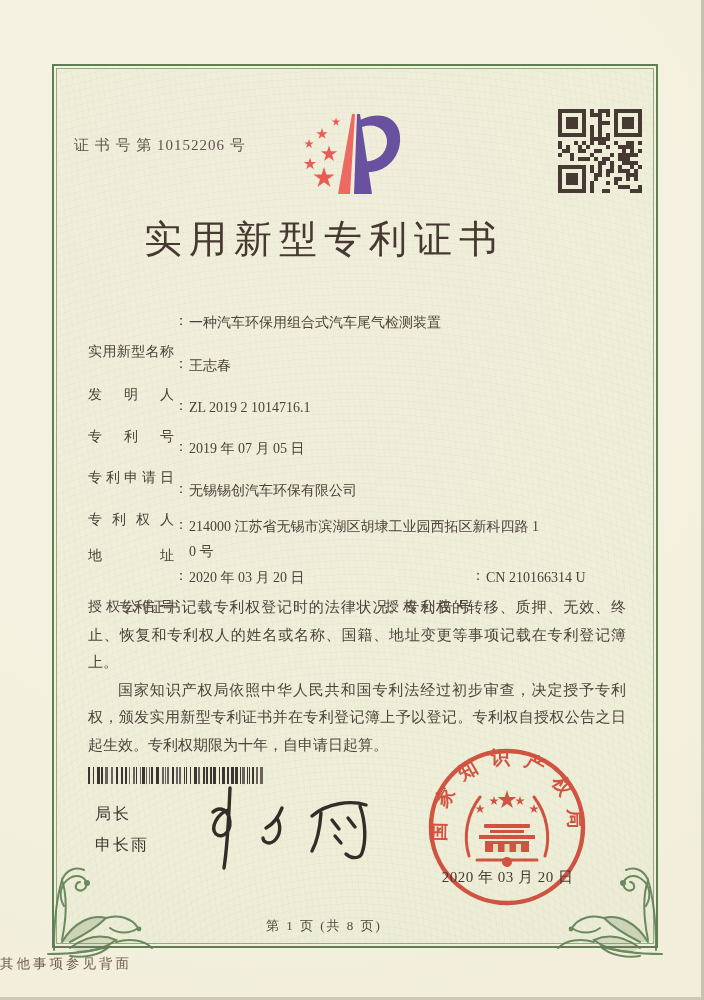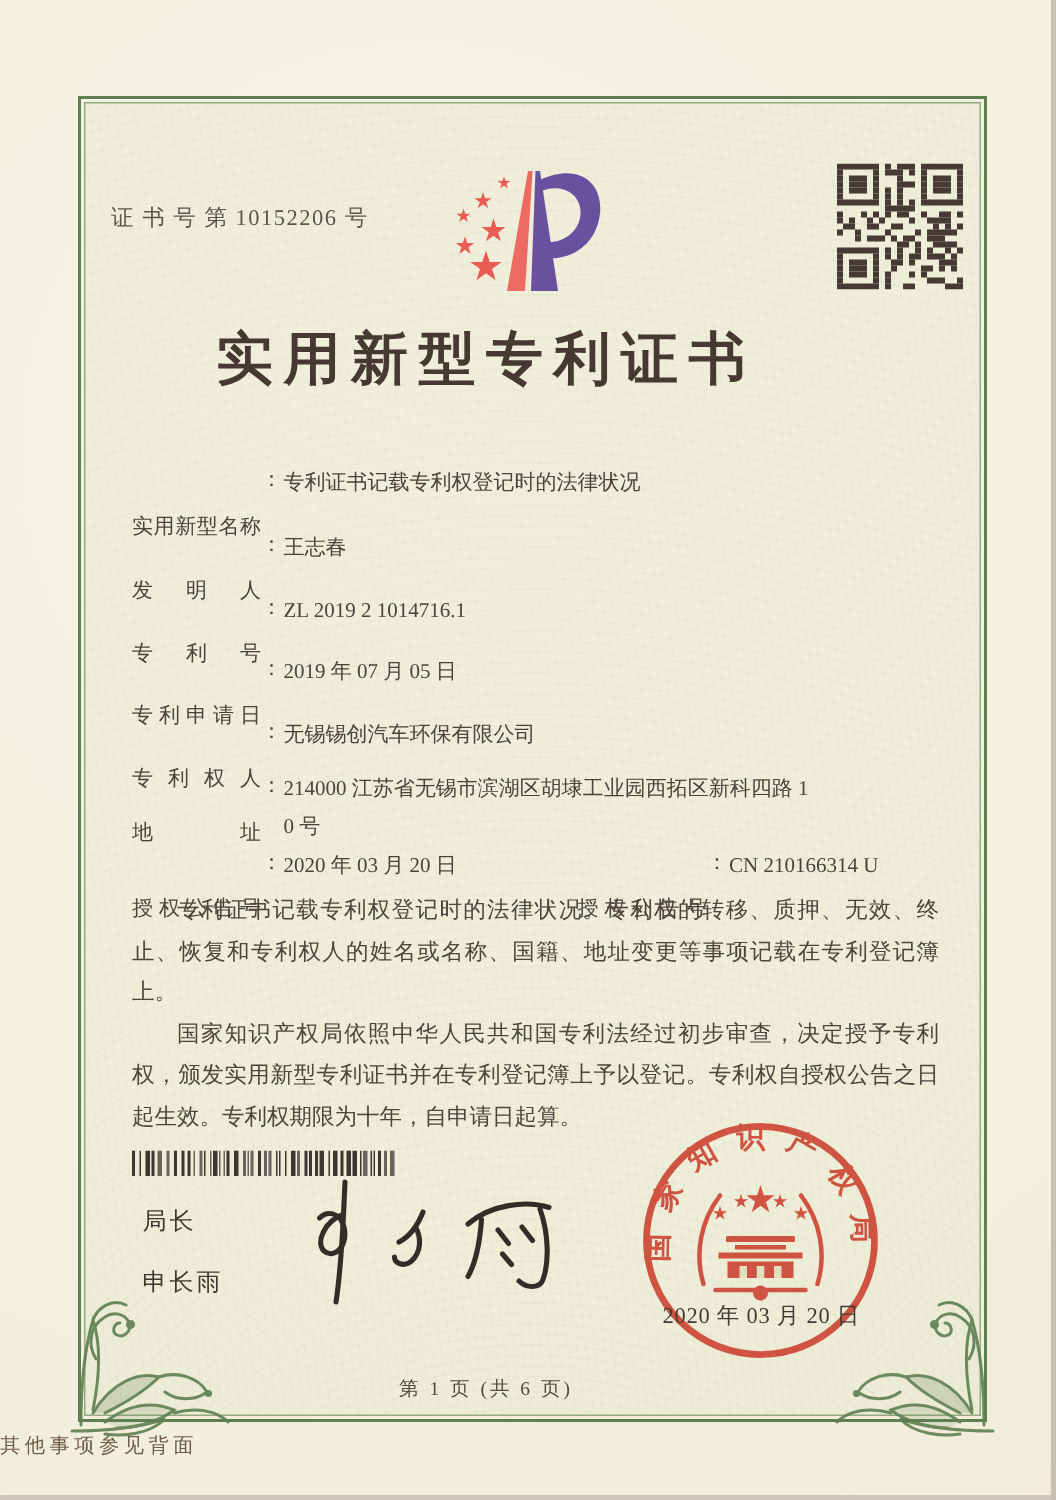--- a/index.html
+++ b/index.html
@@ -35,21 +35,21 @@
 
   .cert-no{
     position:absolute;left:74px;top:108px;
     font-size:15px;color:#5f544b;letter-spacing:1px;margin-top:28px;
   }
   .logo{position:absolute;left:296px;top:102px;}
   .qr{position:absolute;left:558px;top:109px;}
 
   .title{
     position:absolute;left:0;right:56px;top:214px;margin:0;
-    text-align:center;font-size:38px;font-weight:700;
+    text-align:center;font-size:38px;font-weight:400;
     letter-spacing:7px;color:#463931;
   }
 
   .fields{position:absolute;left:88px;right:70px;top:0;font-size:14px;color:#4c423b;}
   .frow{position:absolute;left:0;right:0;display:flex;align-items:flex-start;line-height:21px;}
   .flabel{
     display:inline-block;width:86px;flex:0 0 86px;
     text-align:justify;text-align-last:justify;margin-top:31px;
   }
   .fcolon{display:inline-block;width:15px;flex:0 0 15px;}
@@ -57,21 +57,21 @@
   .fdate{display:inline-block;width:196px;flex:0 0 196px;}
 
   .paras{
     position:absolute;left:88px;top:594px;width:538px;
     font-size:15px;line-height:27.5px;color:#4e443c;text-align:justify;
   }
   .paras p{margin:0;text-indent:2em;}
 
   .barcode{position:absolute;left:88px;top:767px;}
   .signer{position:absolute;left:95px;top:804px;font-size:16px;color:#3f362f;}
-  .signer .s-title{margin-bottom:20px;letter-spacing:2px;}
+  .signer .s-title{margin-bottom:10px;letter-spacing:2px;}
   .signer .s-name{letter-spacing:2px;}
   .sign-script{position:absolute;left:190px;top:778px;}
 
   .seal{position:absolute;left:424px;top:744px;mix-blend-mode:multiply;}
   .seal-date{
     position:absolute;left:425px;top:868px;width:165px;text-align:center;
     font-size:15px;color:#433a33;letter-spacing:0.5px;
   }
 
   .page-note{
@@ -357,21 +357,21 @@
       <rect x="20" y="80" width="4" height="4" fill="#473933"></rect>
       <rect x="24" y="80" width="4" height="4" fill="#473933"></rect>
     </svg>
 
   <h1 class="title">实用新型专利证书</h1>
 
   <div class="fields">
     <div class="frow" style="top:310px">
       <span class="flabel">实用新型名称</span>
         <span class="fcolon">：</span>
-        <span class="fvalue">专利证书记载专利权登记时的法律状况</span>
+        <span class="fvalue">一种汽车环保用组合式汽车尾气检测装置</span>
     </div>
     <div class="frow" style="top:353px">
       <span class="flabel">发明人</span>
         <span class="fcolon">：</span>
         <span class="fvalue">王志春</span>
     </div>
     <div class="frow" style="top:395px">
       <span class="flabel">专利号</span>
         <span class="fcolon">：</span>
         <span class="fvalue">ZL 2019 2 1014716.1</span>
@@ -503,15 +503,15 @@
           <path d="M-38,26 C-44,6 -40,-16 -27,-33"></path>
           <path d="M38,26 C44,6 40,-16 27,-33"></path>
           <path d="M-30,30 L30,30"></path>
         </g>
         <circle cx="0" cy="32" r="5" fill="#dc4437"></circle>
       </g>
     </g>
   </svg>
   <div class="seal-date">2020 年 03 月 20 日</div>
 
-  <div class="page-note">第 1 页 (共 6 页)</div>
+  <div class="page-note">第 1 页 (共 8 页)</div>
   <div class="back-note">其他事项参见背面</div>
 </div>
 
 </body></html>

